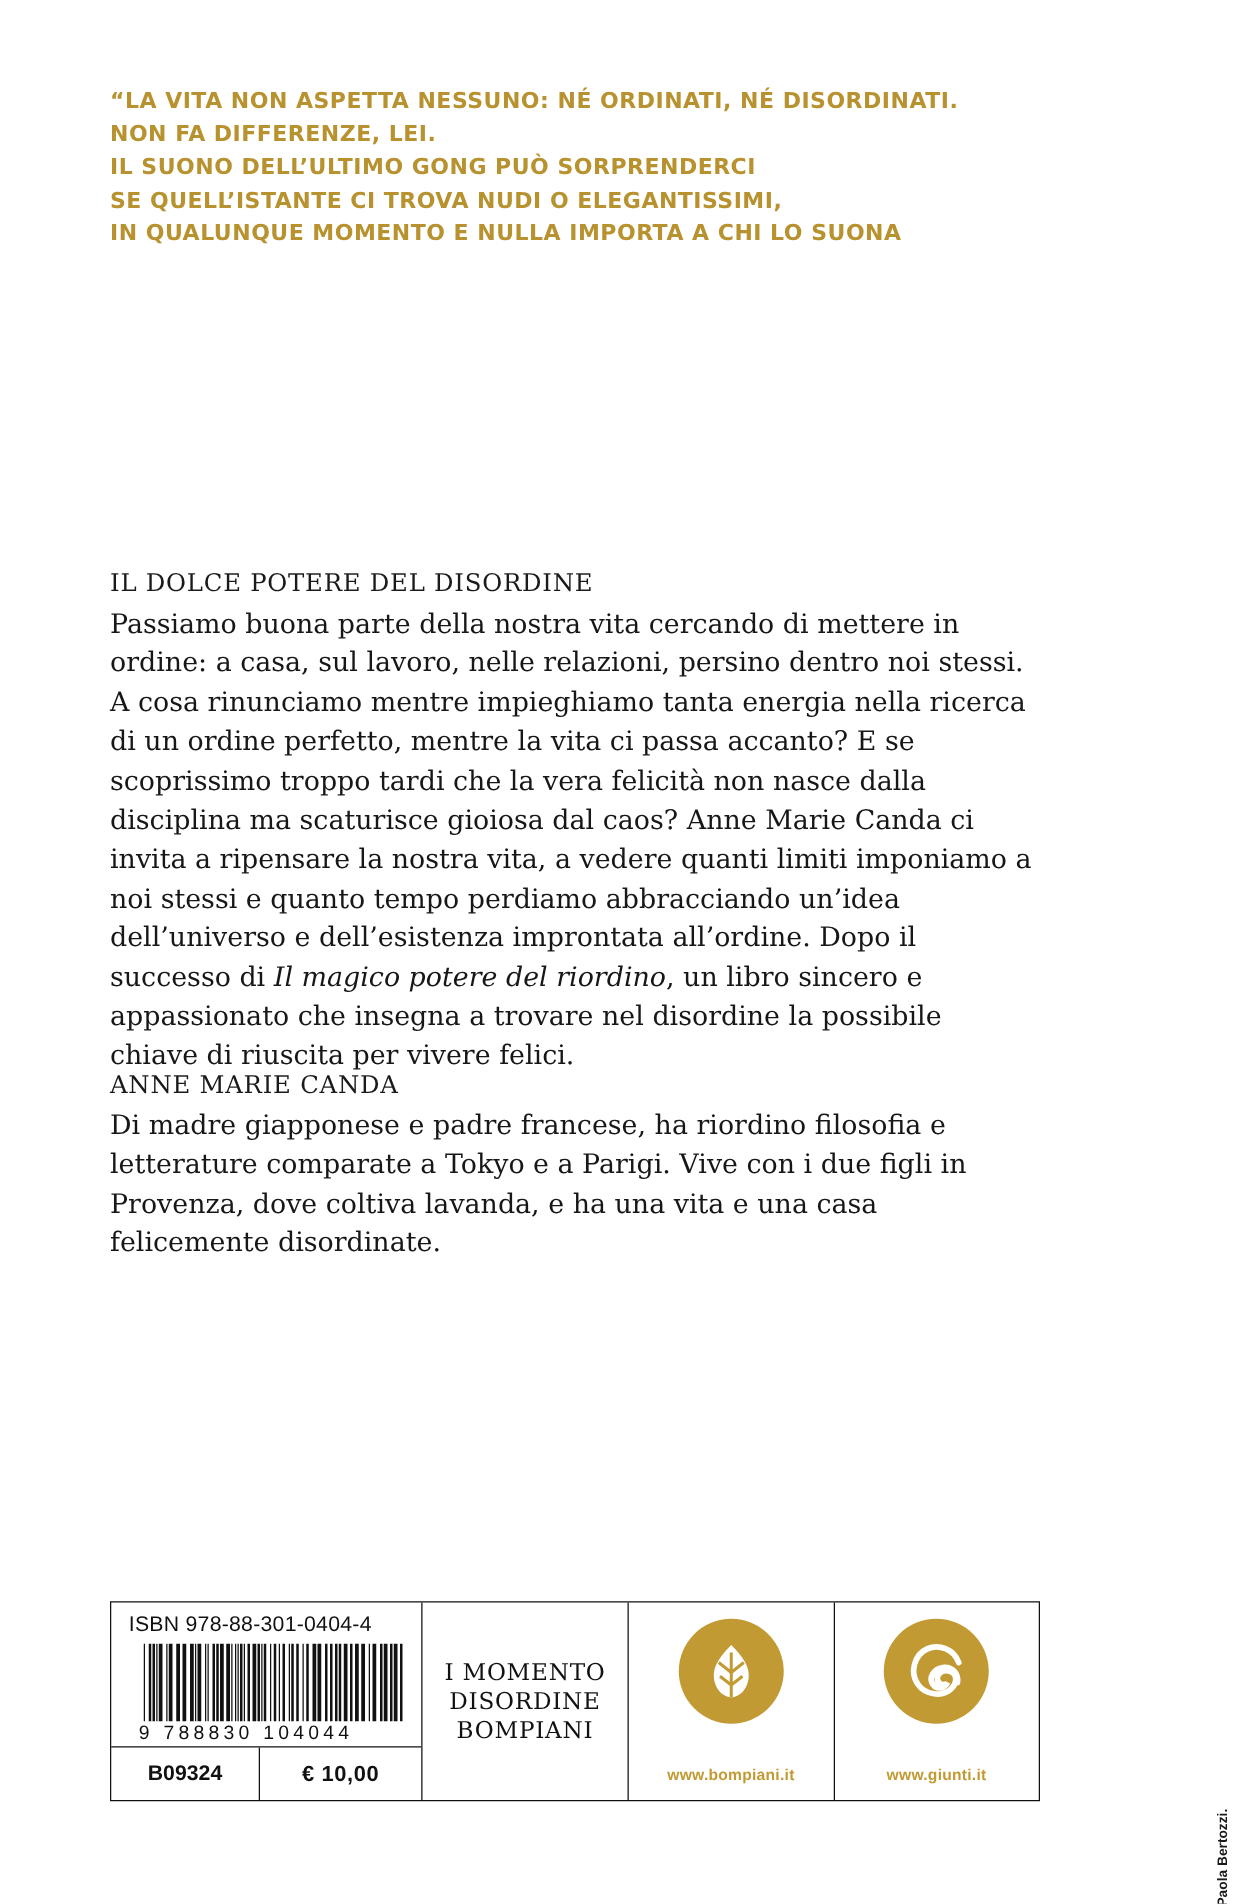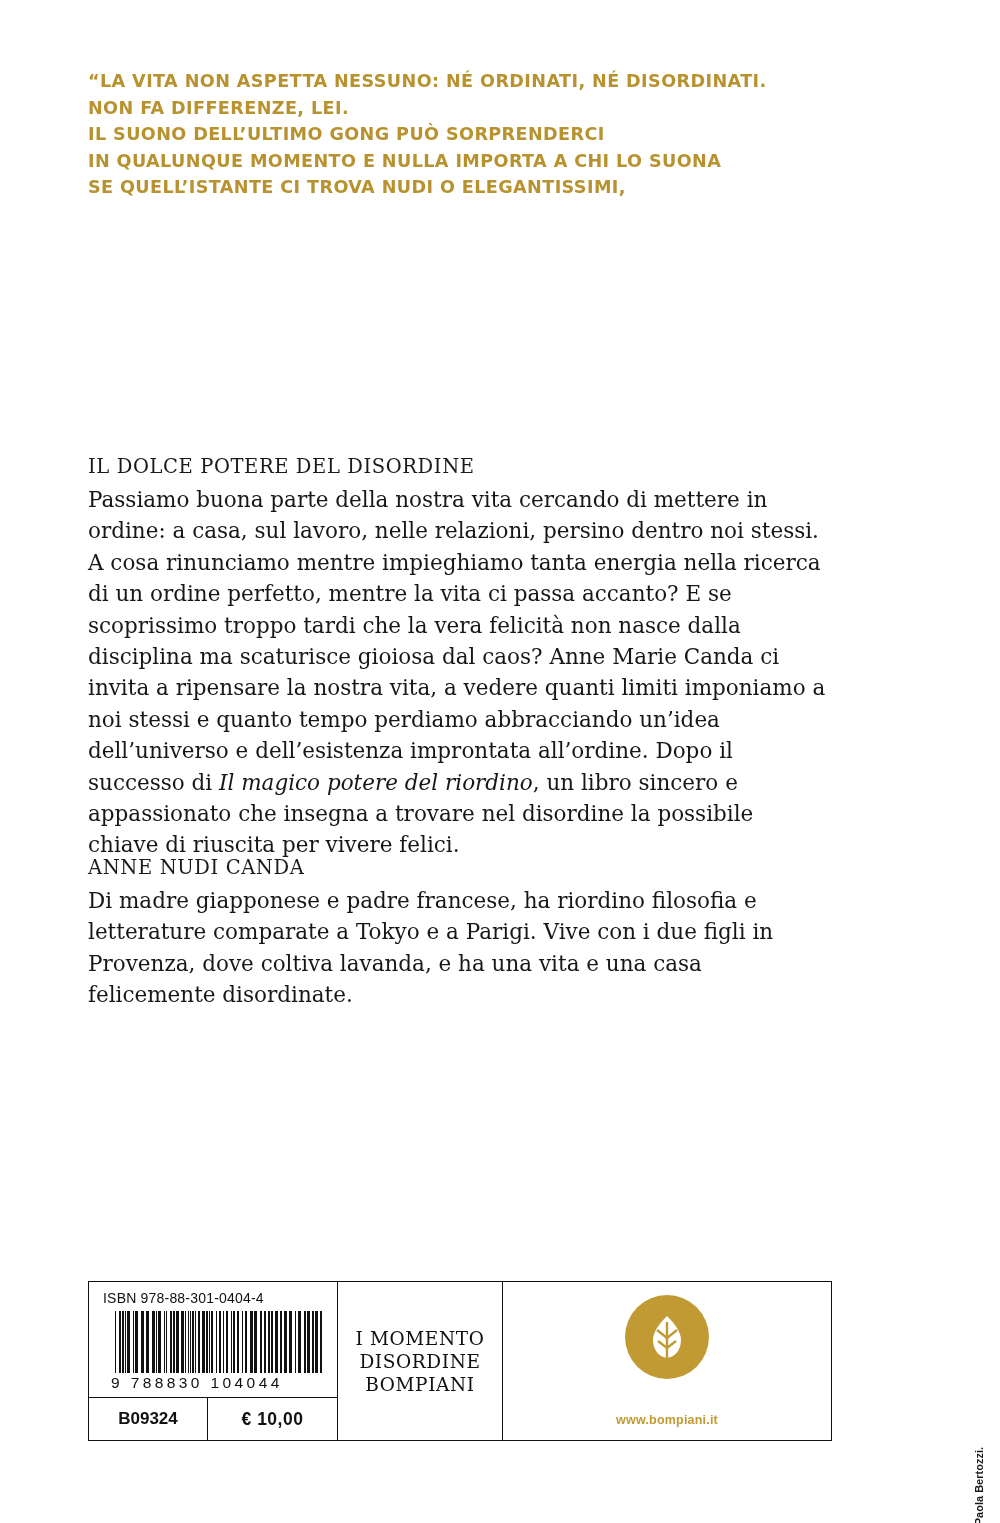--- a/index.html
+++ b/index.html
@@ -104,21 +104,21 @@
     width: 248px;
     display: flex;
     flex-direction: column;
   }
   .isbn-top {
     flex: 1 1 auto;
     padding: 8px 0 0 14px;
   }
   .isbn-text {
     font-family: "Liberation Sans", sans-serif;
-    font-size: 14px;
+    font-size: 17px;
     letter-spacing: 0.2px;
     color: #111;
   }
   .barcode {
     margin-top: 5px;
     margin-left: 12px;
     width: 212px;
     height: 62px;
     display: flex;
     align-items: stretch;
@@ -227,31 +227,31 @@
 </style>
 </head>
 <body>
 
 <div class="page">
 
   <div class="quote">
     <div>“LA VITA NON ASPETTA NESSUNO: NÉ ORDINATI, NÉ DISORDINATI.</div>
     <div>NON FA DIFFERENZE, LEI.</div>
     <div>IL SUONO DELL’ULTIMO GONG PUÒ SORPRENDERCI</div>
+    <div>SE QUELL’ISTANTE CI TROVA NUDI O ELEGANTISSIMI,</div>
     <div>IN QUALUNQUE MOMENTO E NULLA IMPORTA A CHI LO SUONA</div>
-    <div>SE QUELL’ISTANTE CI TROVA NUDI O ELEGANTISSIMI,</div>
   </div>
 
   <div class="blurb">
     <div class="blurb-title">IL DOLCE POTERE DEL DISORDINE</div>
     <div class="blurb-body"><span>Passiamo buona parte della nostra vita cercando di mettere in ordine: a casa, sul lavoro, nelle relazioni, persino dentro noi stessi. A cosa rinunciamo mentre impieghiamo tanta energia nella ricerca di un ordine perfetto, mentre la vita ci passa accanto? E se scoprissimo troppo tardi che la vera felicità non nasce dalla disciplina ma scaturisce gioiosa dal caos? Anne Marie Canda ci invita a ripensare la nostra vita, a vedere quanti limiti imponiamo a noi stessi e quanto tempo perdiamo abbracciando un’idea dell’universo e dell’esistenza improntata all’ordine. Dopo il successo di </span><em>Il magico potere del riordino</em><span>, un libro sincero e appassionato che insegna a trovare nel disordine la possibile chiave di riuscita per vivere felici.</span></div>
   </div>
 
   <div class="author">
-    <div class="author-name">ANNE NUDI CANDA</div>
+    <div class="author-name">ANNE MARIE CANDA</div>
     <div class="author-body">Di madre giapponese e padre francese, ha riordino filosofia e letterature comparate a Tokyo e a Parigi. Vive con i due figli in Provenza, dove coltiva lavanda, e ha una vita e una casa felicemente disordinate.</div>
   </div>
 
   <div class="bottom-strip">
 
     <div class="cell cell-isbn">
       <div class="isbn-top">
         <div class="isbn-text">ISBN 978-88-301-0404-4</div>
         <div class="barcode" id="barcode">
             <div class="bar tall" style="width: 1px;"></div>
@@ -386,20 +386,28 @@
           <path d="M24 10 L24 46" stroke="#c29a33" stroke-width="2.4" fill="none"></path>
           <path d="M24 26 L14 18" stroke="#c29a33" stroke-width="2.4" fill="none"></path>
           <path d="M24 26 L34 18" stroke="#c29a33" stroke-width="2.4" fill="none"></path>
           <path d="M24 36 L15 29" stroke="#c29a33" stroke-width="2.4" fill="none"></path>
           <path d="M24 36 L33 29" stroke="#c29a33" stroke-width="2.4" fill="none"></path>
         </svg>
       </div>
       <div class="logo-url">www.bompiani.it</div>
     </div>
 
+    <div class="cell cell-logo">
+      <div class="logo-circle">
+        <svg width="52" height="52" viewBox="0 0 52 52" aria-hidden="true">
+          <path d="M44 19 C40 8, 28 4, 19 8 C8 13, 5 27, 11 36 C17 45, 31 47, 38 40 C43 35, 43 28, 37 26 C31 24, 26 28, 27 33 C28 37, 33 38, 35 35 C33 40, 26 41, 23 36 C20 31, 24 24, 31 23 C39 22, 44 28, 43 35" fill="none" stroke="#ffffff" stroke-width="4.6" stroke-linecap="round"></path>
+        </svg>
+      </div>
+      <div class="logo-url">www.giunti.it</div>
+    </div>
   </div>
 
   <div class="credits">
     <div>In copertina: © Victor Cavazzoni.</div>
     <div>Progetto grafico generale: Polystudio. Copertina: Paola Bertozzi.</div>
   </div>
 
 </div>
 
 </body></html>

